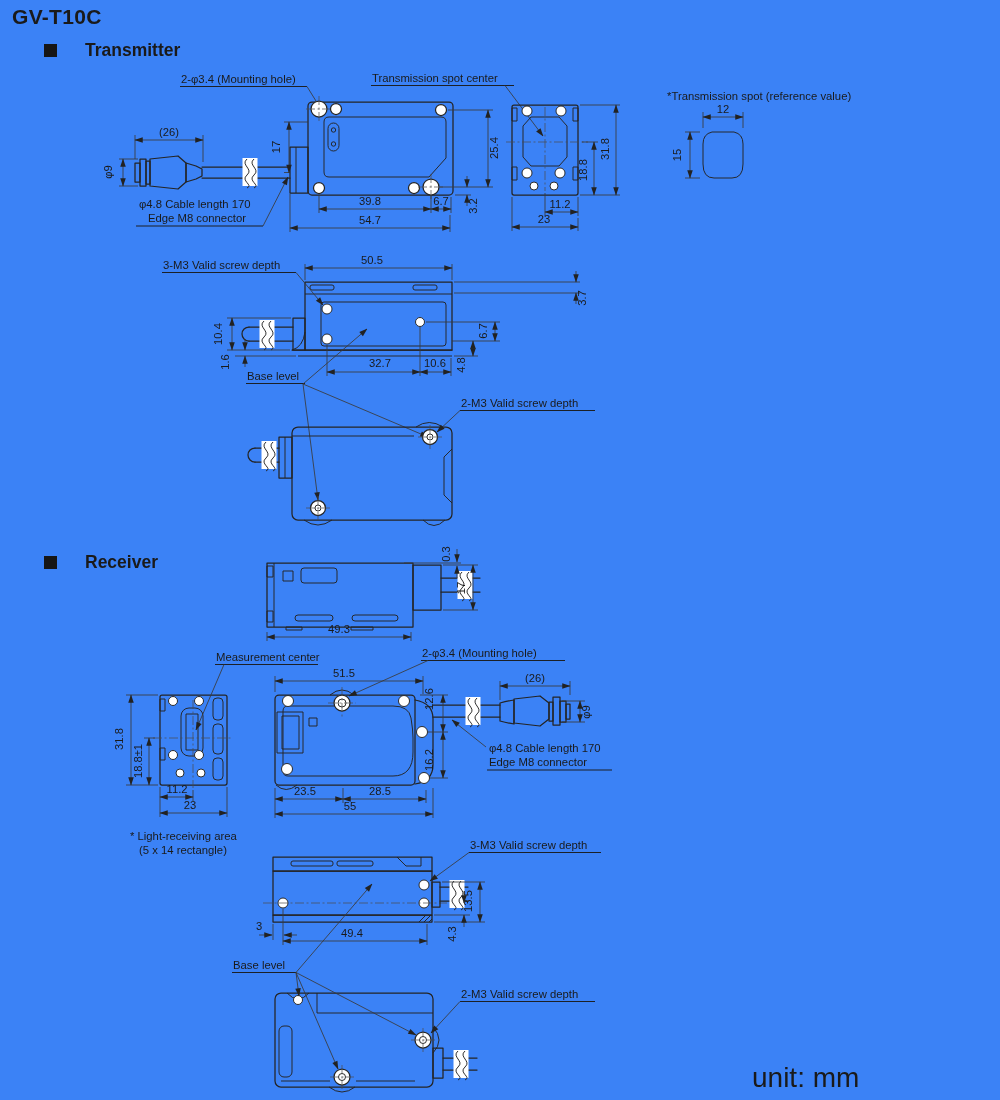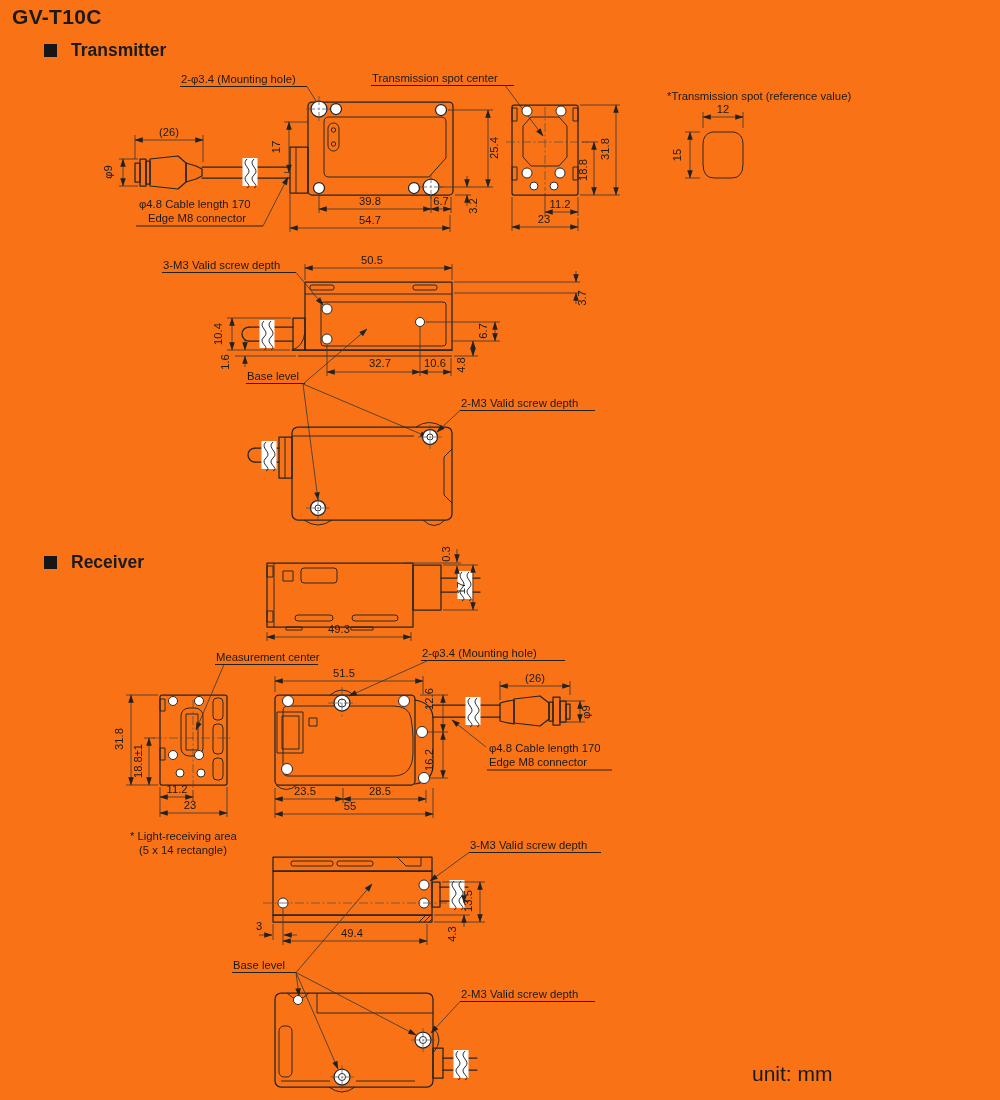--- a/index.html
+++ b/index.html
@@ -1,24 +1,24 @@
 <!DOCTYPE html>
 <html><head>
 <meta charset="utf-8">
 <style>
   html,body{margin:0;padding:0;background:#fff;}
-  #page{position:relative;width:1000px;height:1100px;background:#f97316;overflow:hidden;
+  #page{position:relative;width:1000px;height:1100px;background:#3b82f6;overflow:hidden;
         font-family:"Liberation Sans",sans-serif;color:#1a1a1a;}
   .abs{position:absolute;}
   #title{left:12px;top:5px;font-size:21px;font-weight:bold;letter-spacing:.3px;}
-  .sec{font-size:17.5px;font-weight:bold;display:flex;align-items:center;gap:14px;}
+  .sec{font-size:17.5px;font-weight:bold;display:flex;align-items:center;gap:28px;}
   #sec-t{left:44px;top:40px;}
   #sec-r{left:44px;top:538px;margin-top:14px;}
   .sq{width:13px;height:13px;background:#161616;display:inline-block;}
-  #unit{left:752px;top:1062px;font-size:21px;}
+  #unit{left:752px;top:1062px;font-size:28px;}
   svg text{font-family:"Liberation Sans",sans-serif;fill:#1a1a1a;}
   .dim-t{font-size:11.2px;}
   .lbl{font-size:11.3px;}
   .ln{fill:none;stroke:#242424;stroke-width:1.25;stroke-linejoin:round;stroke-linecap:round;}
   .fw{fill:#fff;stroke:#242424;stroke-width:1.25;}
   .fw2{fill:#fff;stroke:#242424;stroke-width:.95;}
   .tn{fill:none;stroke:#242424;stroke-width:.95;stroke-linejoin:round;}
   .dm{fill:none;stroke:#3a3a3a;stroke-width:.85;}
   .d2{marker-start:url(#a);marker-end:url(#a);}
   .d1{marker-end:url(#a);}

